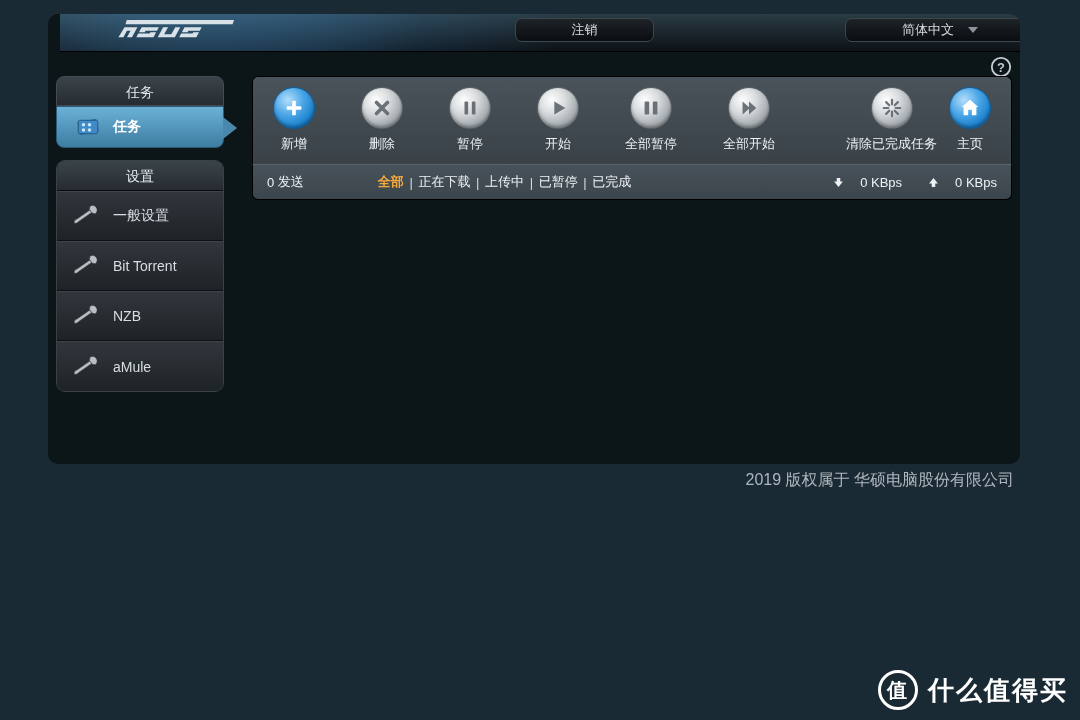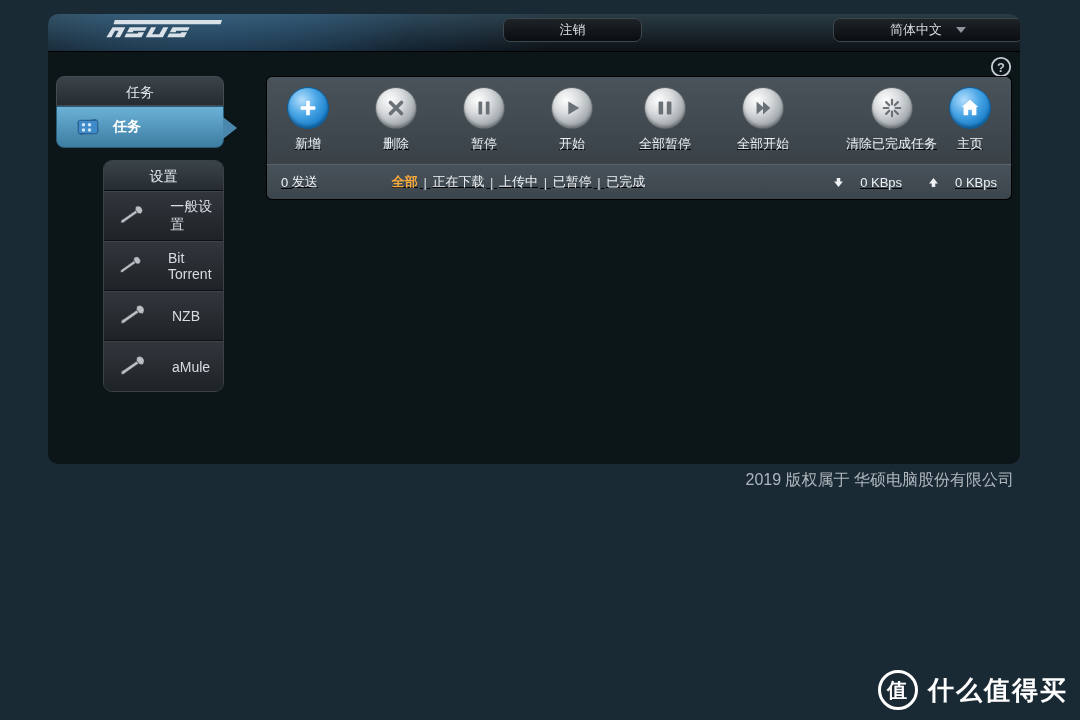--- a/index.html
+++ b/index.html
@@ -1,17 +1,17 @@
 <!DOCTYPE html>
 <html><head>
 <meta charset="utf-8">
 <style>
   * { margin:0; padding:0; box-sizing:border-box; font-family:Arial,"Microsoft YaHei",sans-serif; }
   body { background:#1a2a34; width:1080px; height:720px; overflow:hidden; position:relative; }
-  .frame { position:absolute; left:48px; top:14px; width:972px; height:450px; background:#0c1518; border-radius:10px; overflow:hidden; }
+  .frame { position:absolute; left:48px; top:14px; width:972px; height:450px; background:#0c1518; border-radius:10px; overflow:hidden;padding-left:12px; }
   .topbar { position:relative; height:38px;
     background:radial-gradient(circle at 10% -200%, rgba(80,160,220,.35), transparent 280px),
                radial-gradient(circle at 25% -300%, rgba(60,140,210,.35), transparent 300px),
                linear-gradient(#2a3b44,#0d1216); border-bottom:1px solid #000;}
   .logo { position:absolute; left:54px; top:6px; height:20px; fill:#d8e2e8; }
   .pillbtn { position:absolute; top:4px; height:24px; border-radius:7px; border:1px solid #3e474c;
     background:linear-gradient(#1e2328,#0a0d10); color:#d7dde1; font-size:13px; display:flex;
     align-items:center; justify-content:center; cursor:pointer; }
   .logout { left:455px; width:139px; }
   .lang { left:785px; width:190px; }
@@ -19,28 +19,28 @@
   .helpicon { position:absolute; right:8px; top:42px; width:22px; height:22px; cursor:pointer; }
 
   .sidebar { position:absolute; left:8px; top:62px; width:168px; }
   .sechdr { height:30px; line-height:30px; text-align:center; font-size:14px; color:#e5eaee;
     background:linear-gradient(#3b444a,#262c31); border-radius:8px 8px 0 0; border:1px solid #444c52;}
   .navactive { height:42px; display:flex; align-items:center; gap:10px; padding-left:16px;
     background:linear-gradient(#6bb1d6,#3d7da2); color:#fff; font-size:14px; font-weight:bold;
     border-bottom-left-radius:8px; border-bottom-right-radius:8px; border:1px solid #2a5b78; cursor:pointer; position:relative;}
   .navactive::after { content:""; position:absolute; right:-14px; top:10px; border-top:11px solid transparent;
     border-bottom:11px solid transparent; border-left:14px solid #4a89ad;}
-  .sec2 { margin-top:12px; border:1px solid #3b4145; border-radius:9px; overflow:hidden; background:#181c1f;margin-left:47px;}
+  .sec2 { margin-top:12px; border:1px solid #3b4145; border-radius:9px; overflow:hidden; background:#181c1f;}
   .sec2 .sechdr { border-radius:0; border:none; border-bottom:1px solid #0a0c0e; }
-  .navitem { height:50px; display:flex; align-items:center; gap:26px; padding-left:12px;
+  .navitem { height:50px; display:flex; align-items:center; gap:14px; padding-left:12px;
     background:linear-gradient(#30363b,#1e2327); color:#d7dde1; font-size:14px; cursor:pointer;
     border-top:1px solid #3e454a; border-bottom:1px solid #0d0f11;}
   .navitem:last-child { border-bottom:none; }
 
-  .main { position:absolute; left:218px; top:62px; right:8px;text-decoration:underline; }
+  .main { position:absolute; left:204px; top:62px; right:8px; }
   .toolbar { background:linear-gradient(#4a535a,#3a4248); min-height:88px;
     border-top-left-radius:6px; border-top-right-radius:6px; padding:8px 14px 6px;
     display:flex; align-items:flex-start; border:1px solid #000; border-bottom:none;}
   .tbtn { display:flex; flex-direction:column; align-items:center; color:#eef2f5; font-size:13px;
     cursor:pointer; padding:2px 6px; }
   .ticon { width:42px; height:42px; border-radius:50%; display:flex; align-items:center; justify-content:center;
     background:radial-gradient(circle at 35% 30%, #fdfdfd, #d9dcde 35%, #9aa1a6 75%, #6f767b);
     border:1px solid #5c6368; margin-bottom:6px; box-shadow:inset 0 -2px 3px rgba(0,0,0,.3);}
   .ticon.blue { background:radial-gradient(circle at 35% 30%, #b3defc, #4aa6e6 40%, #1177c4 80%, #0a5fa1); border-color:#0a5fa1;}
   .ticon svg { width:22px; height:22px; fill:#6a7278; }

